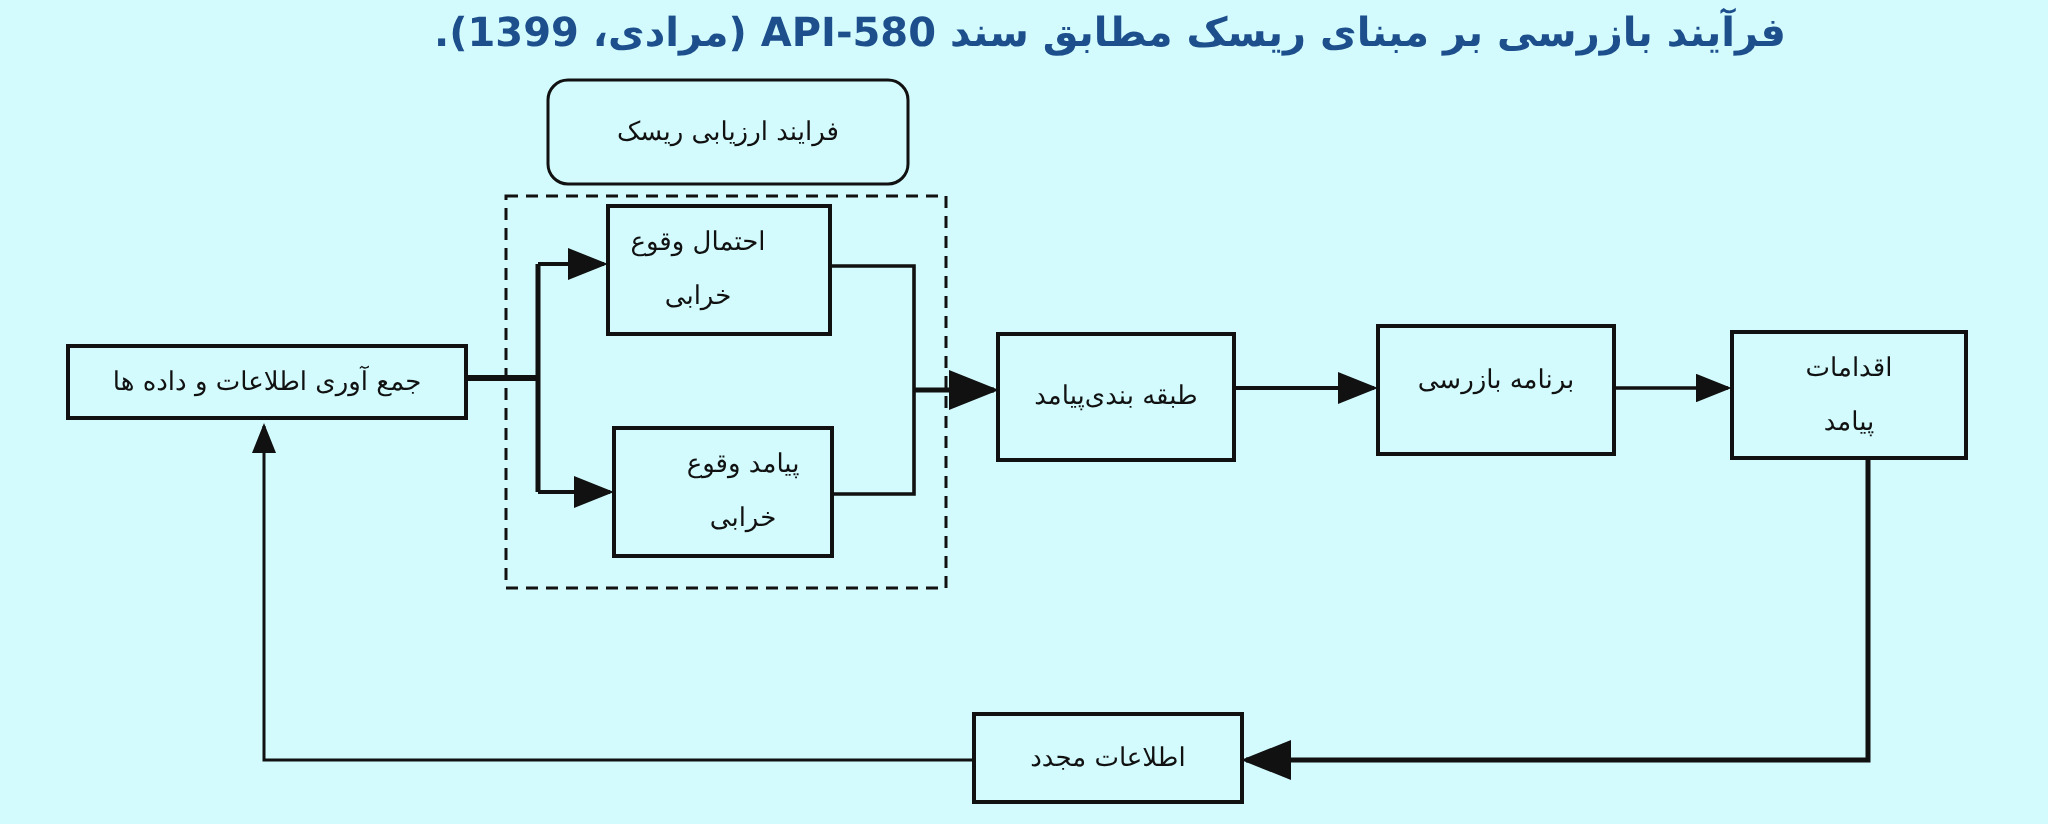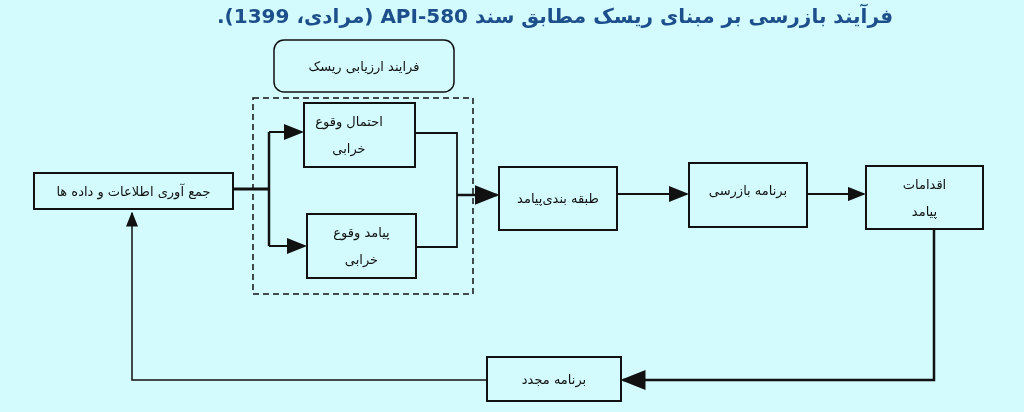--- a/index.html
+++ b/index.html
@@ -46,26 +46,26 @@
   <polyline points="934,229 934,380 623,380" fill="none" stroke="#111" stroke-width="2.5" marker-end="url(#ah)"></polyline>
   <polyline points="487,380 132,380 132,213" fill="none" stroke="#111" stroke-width="1.5" marker-end="url(#ah)"></polyline>
 </svg>
 
 <div class="lbl" style="left:274px;top:40px;width:180px;height:52px;">فرایند ارزیابی ریسک</div>
 <div class="lbl" style="left:34px;top:173px;width:199px;height:36px;text-align:center;">جمع آوری اطلاعات و داده ها</div>
 <div class="lbl" style="left:304px;top:103px;width:90px;height:64px;flex-direction:column;">
   <span>احتمال وقوع</span>
   <span>خرابی</span>
 </div>
-<div class="lbl" style="left:307px;top:214px;width:109px;height:64px;flex-direction:column;">
+<div class="lbl" style="left:307px;top:214px;width:109px;height:64px;flex-direction:column;padding-left:10px;">
   <span>پیامد وقوع</span>
   <span>خرابی</span>
 </div>
 <div class="lbl" style="left:499px;top:167px;width:118px;height:63px;flex-direction:row;">
   <span>طبقه بندی</span>
   <span>پیامد</span>
 </div>
 <div class="lbl" style="left:689px;top:163px;width:118px;height:55px;">برنامه بازرسی</div>
 <div class="lbl" style="left:866px;top:166px;width:117px;height:63px;flex-direction:column;">
   <span>اقدامات</span>
   <span>پیامد</span>
 </div>
-<div class="lbl" style="left:487px;top:357px;width:134px;height:44px;">برنامه مجدد</div>
+<div class="lbl" style="left:487px;top:357px;width:134px;height:44px;">اطلاعات مجدد</div>
 
 </body></html>

